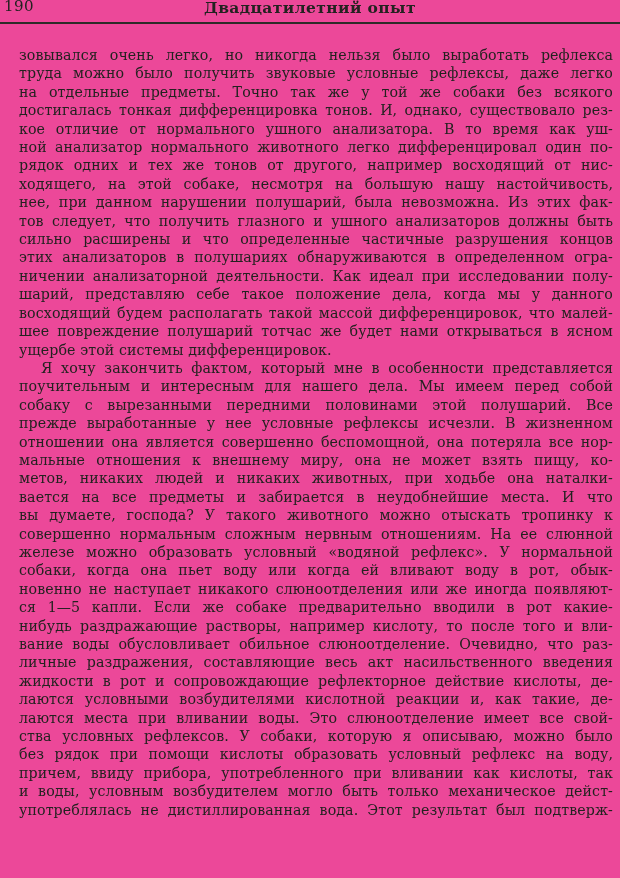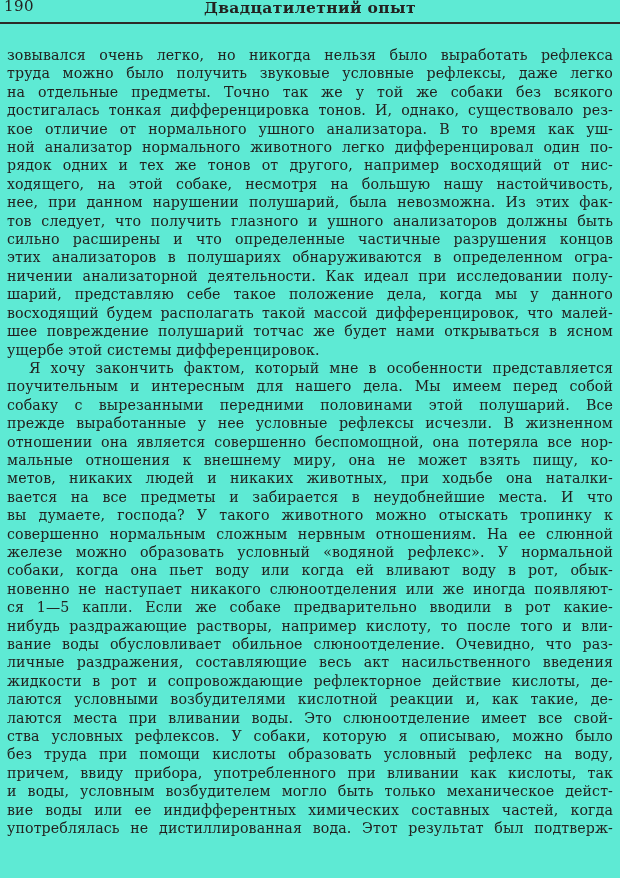--- a/index.html
+++ b/index.html
@@ -39,21 +39,21 @@
   .header-rule {
     position: absolute;
     top: 22px; left: 0;
     width: 100%;
     height: 2px;
     border: 0;
   }
   .body-text {
     position: absolute;
     top: 46px;
-    left: 7px;
+    left: 19px;
     right: 7px;
   }
   .line {
     font-size: 14.2px;
     line-height: 18.42px;
     height: 18.42px;
     white-space: nowrap;
     text-align: justify;
     text-align-last: justify;
     letter-spacing: 0.1px;
@@ -61,21 +61,21 @@
   .line.end {
     text-align-last: left;
   }
   .line.indent {
     text-indent: 22px;
   }
 </style>
 </head>
 <body>
 
-<div class="page" style="background: #5eead4; color: rgb(35, 34, 32);">
+<div class="page" style="background: #ec4899; color: rgb(35, 34, 32);">
   <header class="page-header">
     <span class="page-number">190</span>
     <span class="running-title">Двадцатилетний опыт</span>
   </header>
   <div class="header-rule" style="background: rgb(45, 43, 40);"></div>
   <main class="body-text">
       <div class="line">зовывался очень легко, но никогда нельзя было выработать рефлекса</div>
       <div class="line">труда можно было получить звуковые условные рефлексы, даже легко</div>
       <div class="line">на отдельные предметы. Точно так же у той же собаки без всякого</div>
       <div class="line">достигалась тонкая дифференцировка тонов. И, однако, существовало рез-</div>
@@ -106,19 +106,18 @@
       <div class="line">собаки, когда она пьет воду или когда ей вливают воду в рот, обык-</div>
       <div class="line">новенно не наступает никакого слюноотделения или же иногда появляют-</div>
       <div class="line">ся 1—5 капли. Если же собаке предварительно вводили в рот какие-</div>
       <div class="line">нибудь раздражающие растворы, например кислоту, то после того и вли-</div>
       <div class="line">вание воды обусловливает обильное слюноотделение. Очевидно, что раз-</div>
       <div class="line">личные раздражения, составляющие весь акт насильственного введения</div>
       <div class="line">жидкости в рот и сопровождающие рефлекторное действие кислоты, де-</div>
       <div class="line">лаются условными возбудителями кислотной реакции и, как такие, де-</div>
       <div class="line">лаются места при вливании воды. Это слюноотделение имеет все свой-</div>
       <div class="line">ства условных рефлексов. У собаки, которую я описываю, можно было</div>
-      <div class="line">без труда при помощи кислоты образовать условный рефлекс на воду,</div>
+      <div class="line">без рядок при помощи кислоты образовать условный рефлекс на воду,</div>
       <div class="line">причем, ввиду прибора, употребленного при вливании как кислоты, так</div>
       <div class="line">и воды, условным возбудителем могло быть только механическое дейст-</div>
-      <div class="line">вие воды или ее индифферентных химических составных частей, когда</div>
       <div class="line">употреблялась не дистиллированная вода. Этот результат был подтверж-</div>
     </main>
 </div>
 
 </body></html>

